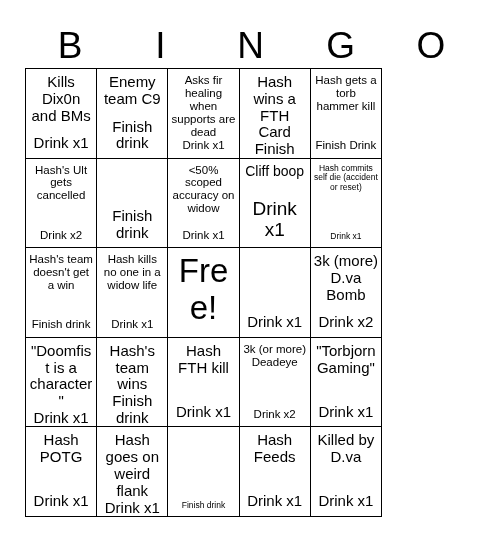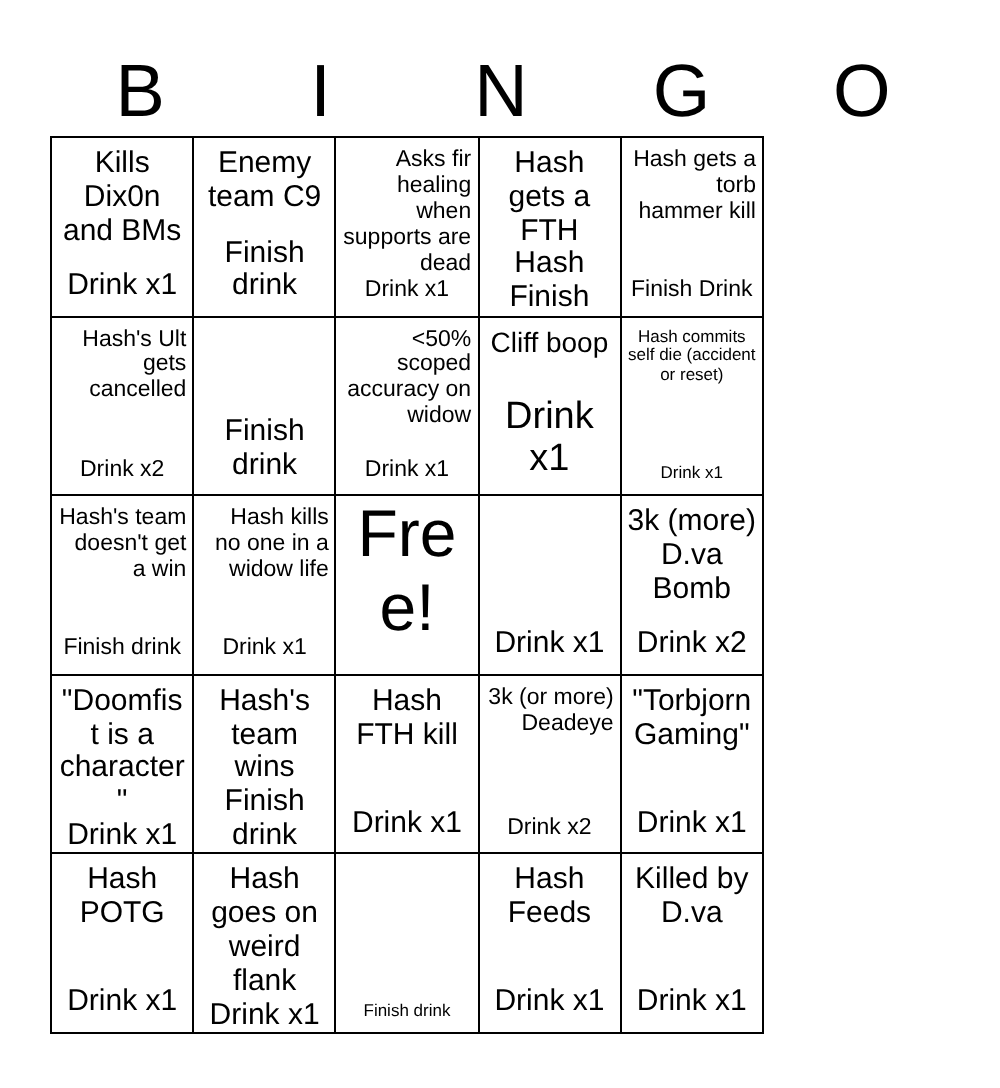--- a/index.html
+++ b/index.html
@@ -77,27 +77,26 @@
     font-size: 14px;
     width: 100%;
     margin-top: auto;
     padding-bottom: 2px;
   }
   
   .sz-lg .cell-main { font-size: 14px; }
   .sz-lg .cell-sub  { font-size: 19px; }
   .sz-md .cell-main { font-size: 15px; }
   .sz-md .cell-sub  { font-size: 15px; }
-  .sz-sm .cell-main { font-size: 11.5px; text-align: right; }
+  .sz-sm .cell-main { font-size: 11.5px; }
   .sz-sm .cell-sub  { font-size: 11.5px; }
   .sz-xs .cell-main { font-size: 8.5px; }
   .sz-xs .cell-sub  { font-size: 8.5px; }
   
   .cell-free {
-    justify-content: center;
     padding-bottom: 18px;
   }
   .cell-free .cell-main {
     font-size: 33px;
     margin-top: auto;
     margin-bottom: auto;
   }
 </style>
 </head>
 <body>
@@ -119,21 +118,21 @@
       </div>
       <div class="cell sz-md">
         <div class="cell-main">Enemy team C9</div>
         <div class="cell-sub">Finish drink</div>
       </div>
       <div class="cell sz-sm">
         <div class="cell-main">Asks fir healing when supports are dead</div>
         <div class="cell-sub">Drink x1</div>
       </div>
       <div class="cell sz-md">
-        <div class="cell-main">Hash gets a FTH Hash</div>
+        <div class="cell-main">Hash wins a FTH Card</div>
         <div class="cell-sub">Finish drink</div>
       </div>
       <div class="cell sz-sm">
         <div class="cell-main">Hash gets a torb hammer kill</div>
         <div class="cell-sub">Finish Drink</div>
       </div>
       <div class="cell sz-sm">
         <div class="cell-main">Hash's Ult gets cancelled</div>
         <div class="cell-sub">Drink x2</div>
       </div>

